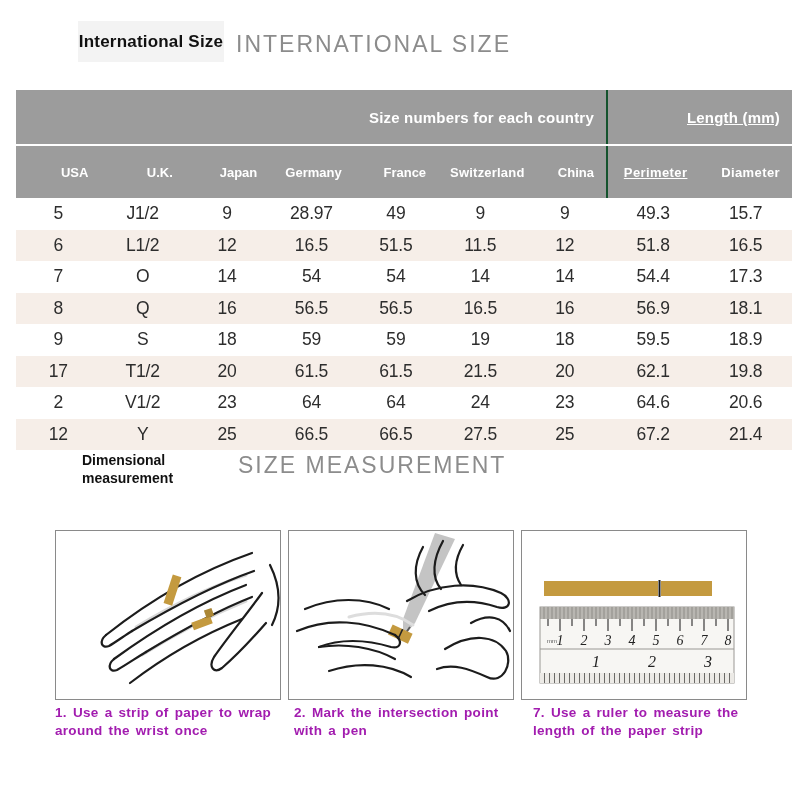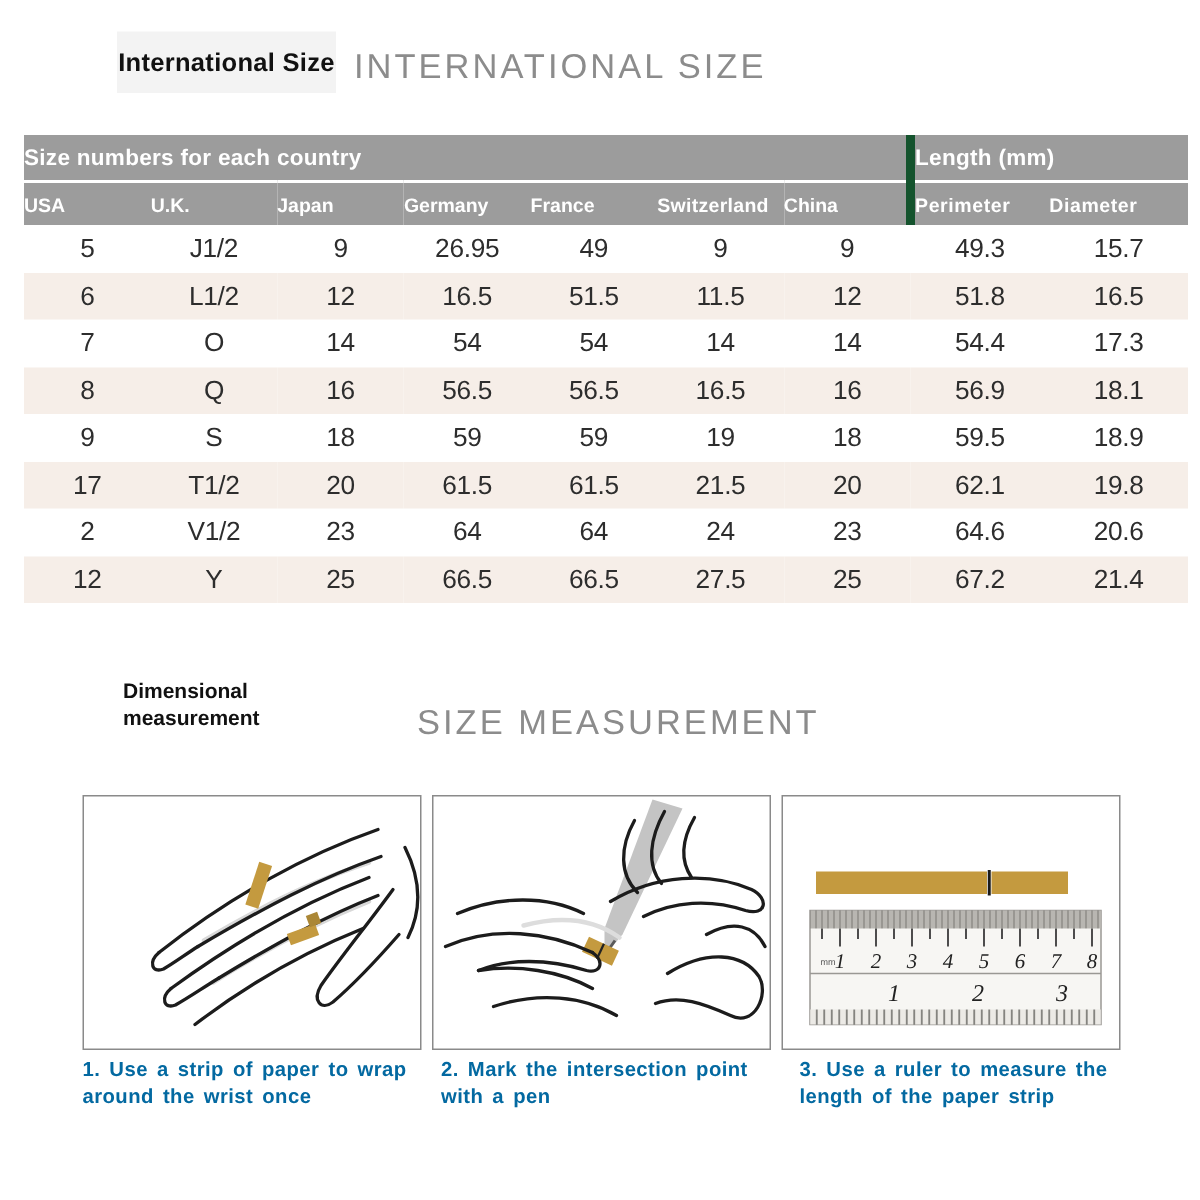--- a/index.html
+++ b/index.html
@@ -7,41 +7,41 @@
        font-family:"Liberation Sans", sans-serif;}
 
   
   .badge{position:absolute;background:#f3f3f3;color:#111;font-weight:bold;}
   .badge1{left:78px;top:21px;width:146px;height:41px;display:flex;align-items:center;justify-content:center;
           font-size:17px;letter-spacing:.2px;}
   .ghost-title{position:absolute;color:#8c8c8c;font-size:23px;letter-spacing:2px;white-space:nowrap;}
   .ghost1{left:236px;top:31px;}
   .badge2{left:82px;top:452px;background:#fff;color:#111;font-weight:bold;font-size:14px;
           line-height:1.26;width:150px;}
-  .ghost2{left:238px;top:468px;margin-left:40px;}
+  .ghost2{left:238px;top:452px;}
 
   
   table.size{position:absolute;left:16px;top:90px;width:776px;border-collapse:collapse;
              table-layout:fixed;}
-  table.size th{background:#9c9c9c;color:#fff;font-weight:bold;text-align:left;padding:0;}
+  table.size th{background:#9c9c9c;color:#fff;font-weight:bold;text-align:right;padding:12px;}
   tr.group-row th{height:30px;font-size:15px;border-bottom:2px solid #fff;letter-spacing:.2px;}
   tr.col-row th{height:28px;font-size:13px;}
-  th.div-left{border-left:6px solid #14532d;}
+  th.div-left{border-left:2px solid #14532d;text-decoration:underline;}
   th.small{font-size:11.5px;}
   th.xsmall{font-size:10px;letter-spacing:.2px;}
   th.med{font-size:12.5px;letter-spacing:.4px;}
   table.size td{height:29.5px;text-align:center;font-size:17.5px;color:#2d2d2d;
                 font-stretch:condensed;letter-spacing:-0.2px;}
   table.size tbody tr:nth-child(even){background:#f6eee8;}
 
   
   .steps{position:absolute;left:55px;top:530px;display:flex;gap:7px;}
   .step-box{width:224px;height:168px;border:1px solid #8a8a8a;background:#fff;box-sizing:content-box;}
   .captions{position:absolute;left:55px;top:704px;display:flex;gap:7px;}
-  .caption{width:232px;font-size:13.5px;font-weight:bold;color:#0369a1;line-height:1.35;
+  .caption{width:232px;font-size:13.5px;font-weight:bold;color:#a21caf;line-height:1.35;
            letter-spacing:.3px;word-spacing:2px;}
   svg{display:block;}
 </style>
 </head>
 <body>
 
 <div class="badge badge1">International Size</div>
 <div class="ghost-title ghost1">INTERNATIONAL SIZE</div>
 
 <table class="size">
@@ -71,21 +71,21 @@
       <th>China</th>
       <th class="med div-left">Perimeter</th>
       <th class="med">Diameter</th>
     </tr>
   </thead>
   <tbody>
       <tr>
         <td>5</td>
         <td>J1/2</td>
         <td>9</td>
-        <td>26.95</td>
+        <td>28.97</td>
         <td>49</td>
         <td>9</td>
         <td>9</td>
         <td>49.3</td>
         <td>15.7</td>
       </tr>
       <tr>
         <td>6</td>
         <td>L1/2</td>
         <td>12</td>
@@ -277,14 +277,14 @@
         <text x="186" y="136">3</text>
       </g>
       <rect x="18" y="142" width="194" height="10" fill="url(#fineticks)"></rect>
     </svg>
   </div>
 </div>
 
 <div class="captions">
   <div class="caption">1. Use a strip of paper to wrap around the wrist once</div>
   <div class="caption">2. Mark the intersection point with a pen</div>
-  <div class="caption">3. Use a ruler to measure the length of the paper strip</div>
+  <div class="caption">7. Use a ruler to measure the length of the paper strip</div>
 </div>
 
 </body></html>

